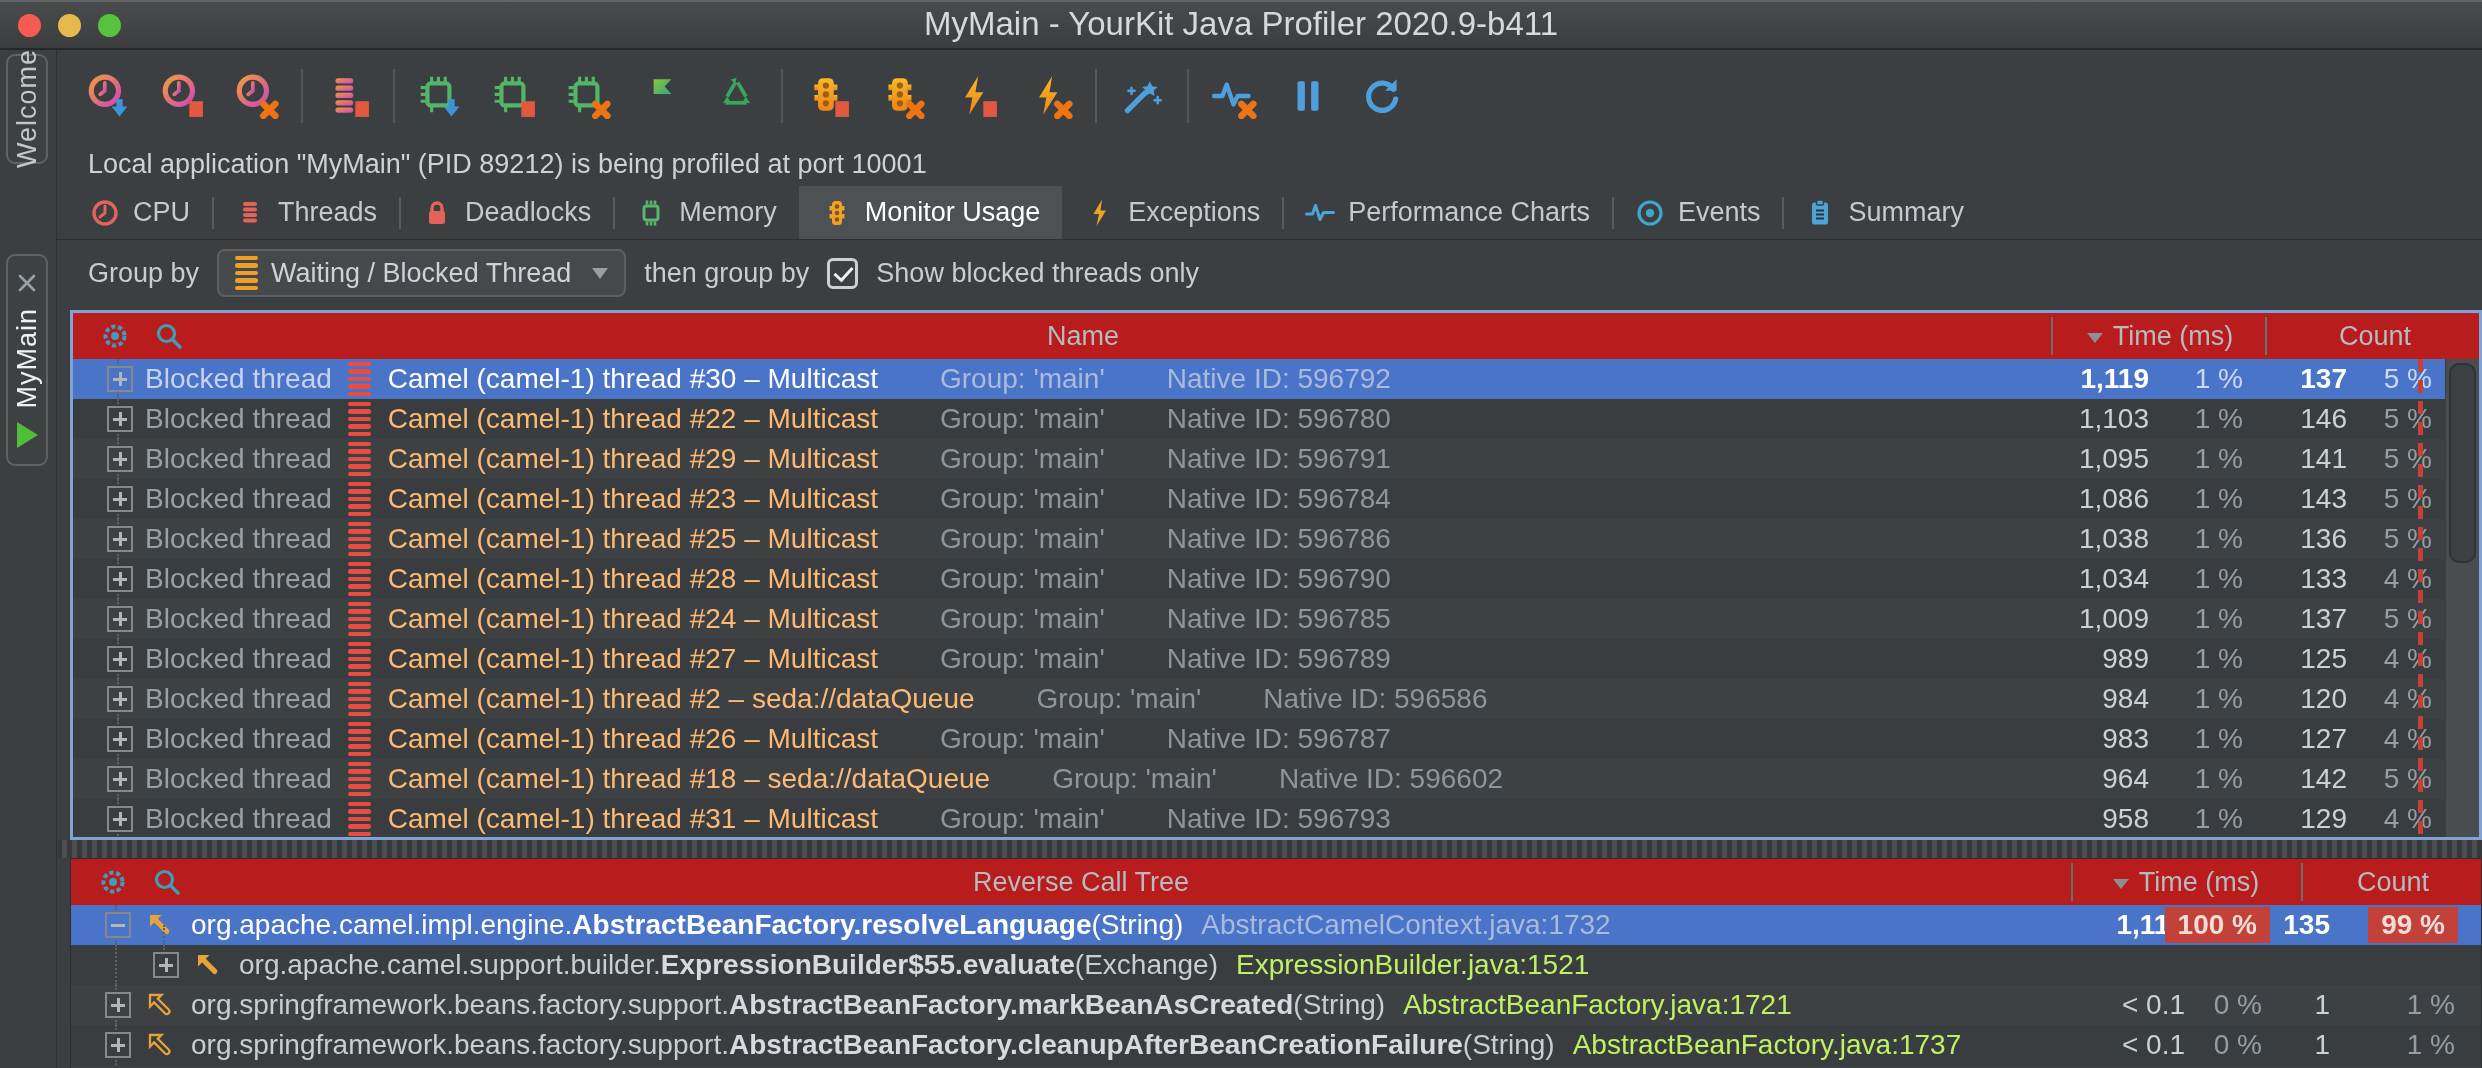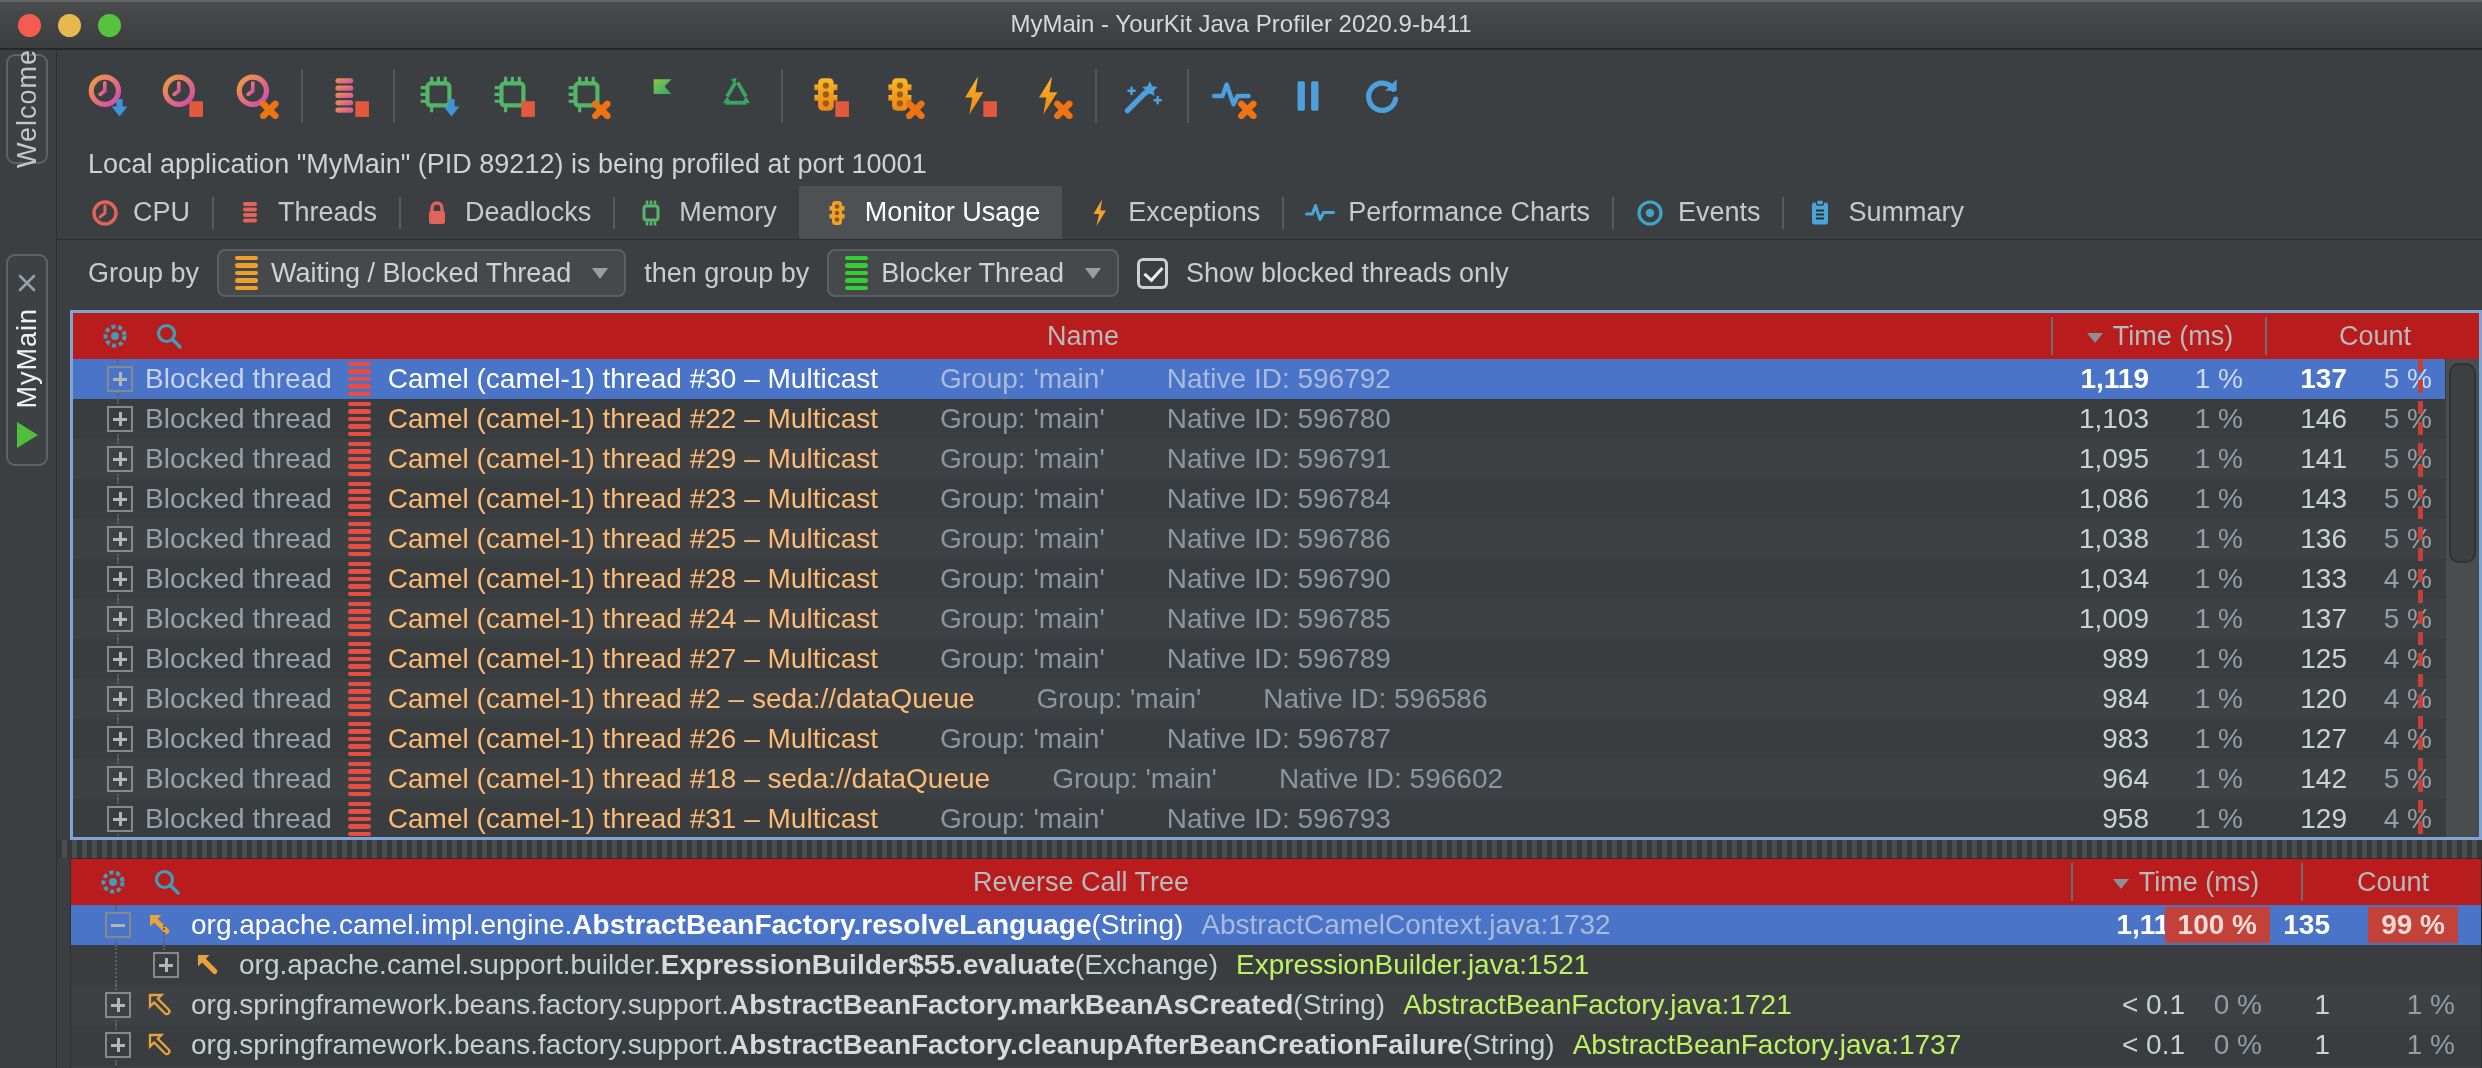--- a/index.html
+++ b/index.html
@@ -2,21 +2,21 @@
 <html><head>
 <meta charset="utf-8">
 <style>
   html,body{margin:0;padding:0;background:#222;}
   body{width:2482px;height:1068px;position:relative;overflow:hidden;
        font-family:"Liberation Sans", sans-serif;background:#3c3f41;-webkit-font-smoothing:antialiased;}
   
   .titlebar{position:absolute;left:0;top:0;width:100%;height:50px;
     background:linear-gradient(#4a4c4e,#3a3c3e);border-bottom:2px solid #262728;
     box-shadow:inset 0 2px 0 rgba(255,255,255,.14);box-sizing:border-box;}
-  .title{line-height:48px;text-align:center;color:#d6d8d9;font-size:24px;}
+  .title{line-height:48px;text-align:center;color:#d6d8d9;font-size:33px;}
   .tlights{position:absolute;left:18px;top:14px;display:flex;gap:17px;}
   .tlights i{width:23px;height:23px;border-radius:50%;display:block;}
   .tl-close{background:#f45c52;} .tl-min{background:#e6b94e;} .tl-zoom{background:#57c23e;}
   
   .sidebar{position:absolute;left:0;top:50px;width:57px;bottom:0;border-right:1px solid #2e3032;box-sizing:border-box;}
   .side-tab{position:absolute;left:6px;width:42px;border:2px solid #5f6366;border-radius:9px;
     background:#3e4143;display:flex;flex-direction:column;align-items:center;justify-content:center;gap:14px;box-sizing:border-box;}
   .side-tab .vlabel{writing-mode:vertical-rl;transform:rotate(180deg);font-size:27px;color:#c3c7ca;letter-spacing:1px;}
   .st-welcome{top:4px;height:110px;}
   .st-mymain{top:204px;height:212px;}
@@ -390,31 +390,20 @@
         <i></i>
         <i></i>
         <i></i>
         <i></i>
         <i></i>
       </span>
     <span>Waiting / Blocked Thread</span>
     <i class="dd-arrow"></i>
   </div>
   <span>then group by</span>
-  <div class="dropdown">
-    <span class="bars green">
-        <i></i>
-        <i></i>
-        <i></i>
-        <i></i>
-        <i></i>
-      </span>
-    <span>Blocker Thread</span>
-    <i class="dd-arrow"></i>
-  </div>
   <span class="checkbox">
       <i></i>
     </span>
   <span>Show blocked threads only</span>
 </div>
 
 <div class="panel threads-panel">
   <div class="panel-head">
     <svg class="ph-icon ph-gear" viewBox="0 0 32 32">
         <circle cx="16" cy="16" r="9.5" fill="none" stroke="#3f9db8" stroke-width="4" stroke-dasharray="4.2 2.6"></circle>

